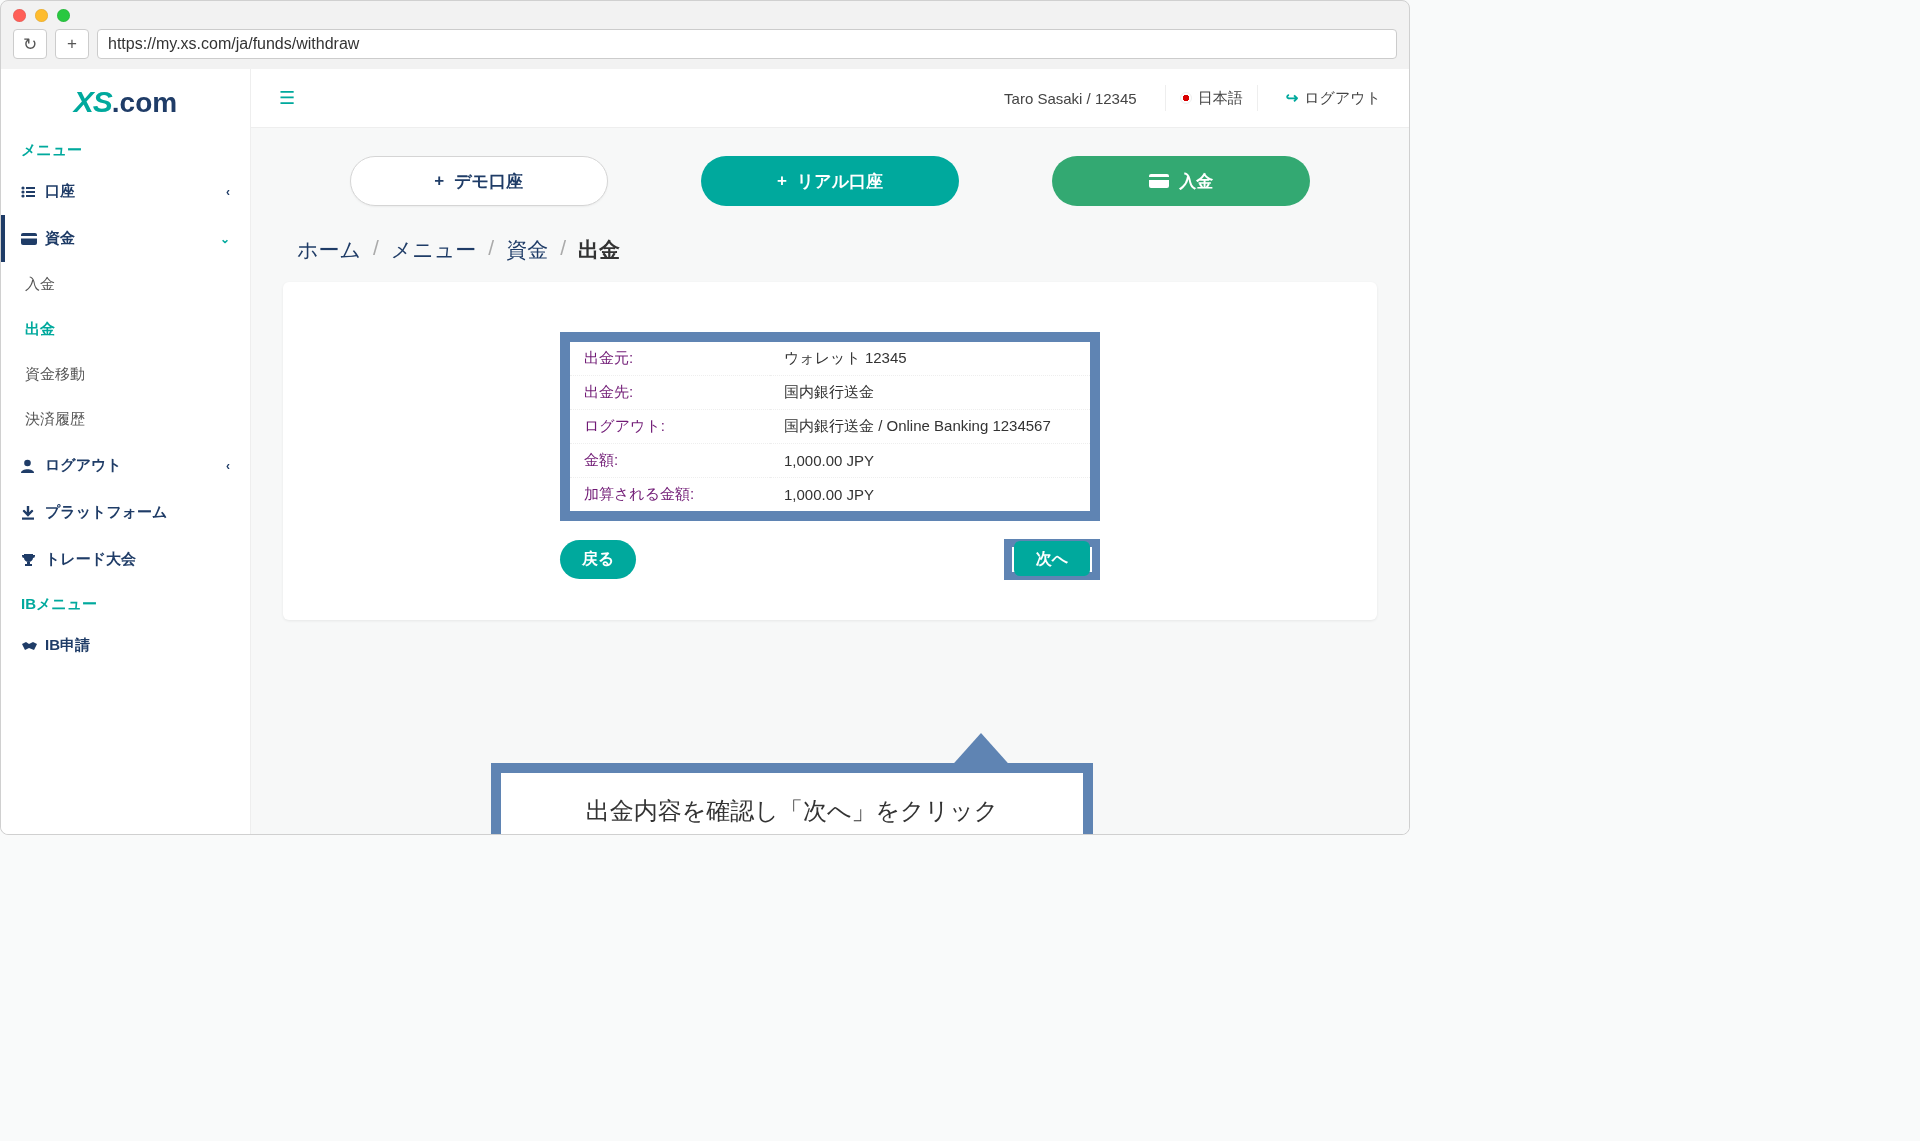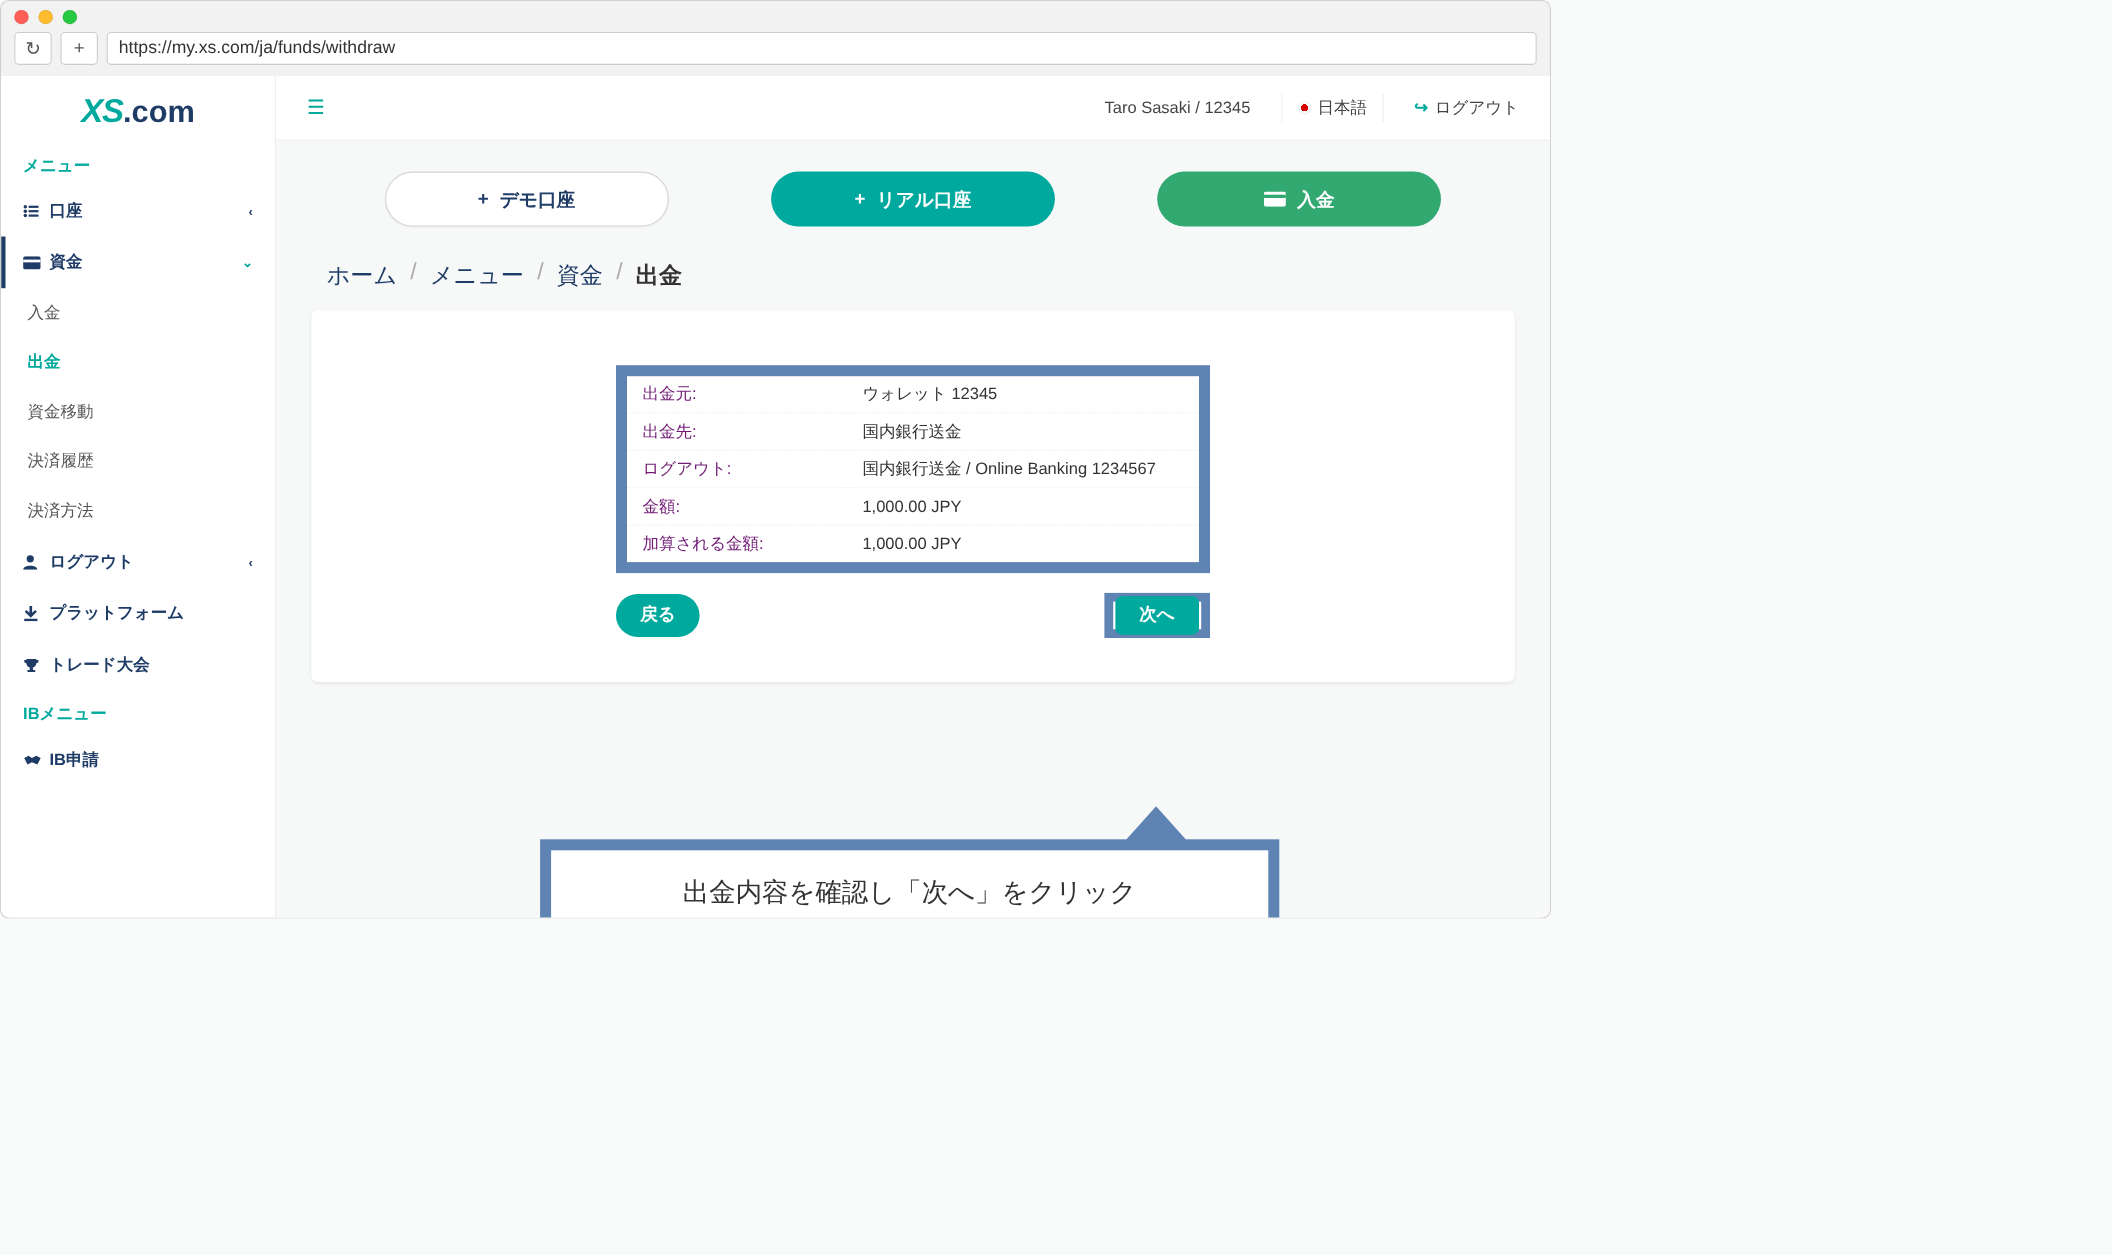--- a/index.html
+++ b/index.html
@@ -58,21 +58,21 @@
   .summary-tbl { width: 100%; border-collapse: collapse; }
   .summary-tbl td { padding: 7px 14px; border-bottom: 1px dotted #eee; font-size: 15px; }
   .summary-tbl tr:last-child td { border-bottom: none; }
   .summary-tbl td.label { color: #701a75; width: 200px; }
   .summary-tbl td.val { color: #333; }
 
   .action-row { width: 540px; margin: 18px auto 0; display: flex; justify-content: space-between; align-items: center; }
   .act-btn { background: #00a99d; color: #fff; border-radius: 999px; padding: 9px 22px; font-weight: 700; font-size: 16px; cursor: pointer; font-family: Liberation Serif, serif; }
   .next-frame { border: 8px solid #5f84b3; padding: 2px; display: inline-block; }
 
-  .callout { position: absolute; left: 490px; top: 694px; width: 672px; }
+  .callout { position: absolute; left: 490px; top: 694px; width: 602px; }
   .callout-arrow { width: 0; height: 0; border-left: 34px solid transparent; border-right: 34px solid transparent; border-bottom: 38px solid #5f84b3; position: absolute; top: -30px; right: 78px; }
   .callout-box { background: #fff; border: 10px solid #5f84b3; padding: 22px 20px; text-align: center; font-size: 24px; color: #333; }
 
   svg { display: block; }
 </style>
 </head>
 <body>
 
 <div class="browser-window">
   <div class="titlebar">
@@ -119,21 +119,20 @@
               </svg>
           </span>
           <span>資金</span>
           <span class="chev">⌄</span>
         </div>
         <div class="sub-nav">
           <div class="sub-item">入金</div>
           <div class="sub-item current">出金</div>
           <div class="sub-item">資金移動</div>
           <div class="sub-item">決済履歴</div>
-          <div class="sub-item">決済方法</div>
         </div>
 
         <div class="nav-item">
           <span class="ico">
             <svg width="13" height="14" viewBox="0 0 13 14">
                 <circle cx="6.5" cy="4" r="3.3" fill="#1f3c67"></circle>
                 <path d="M0 14 C0 9, 13 9, 13 14 Z" fill="#1f3c67"></path>
               </svg>
           </span>
           <span>ログアウト</span>

